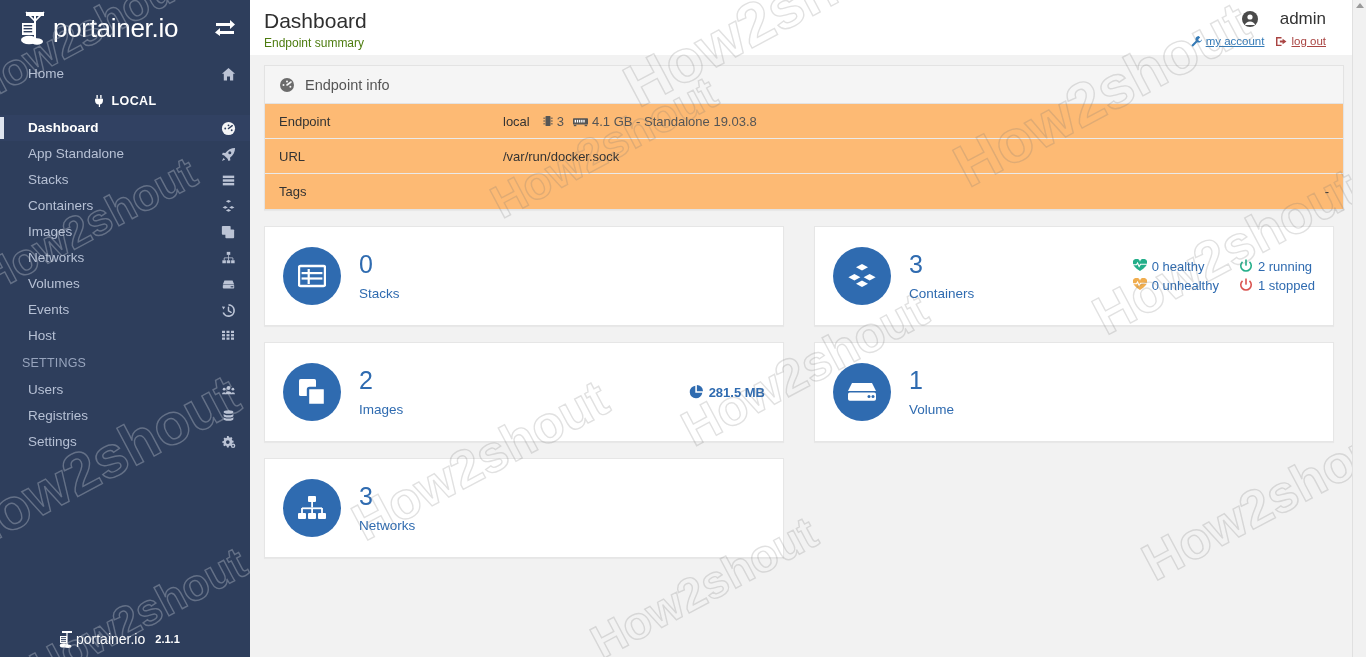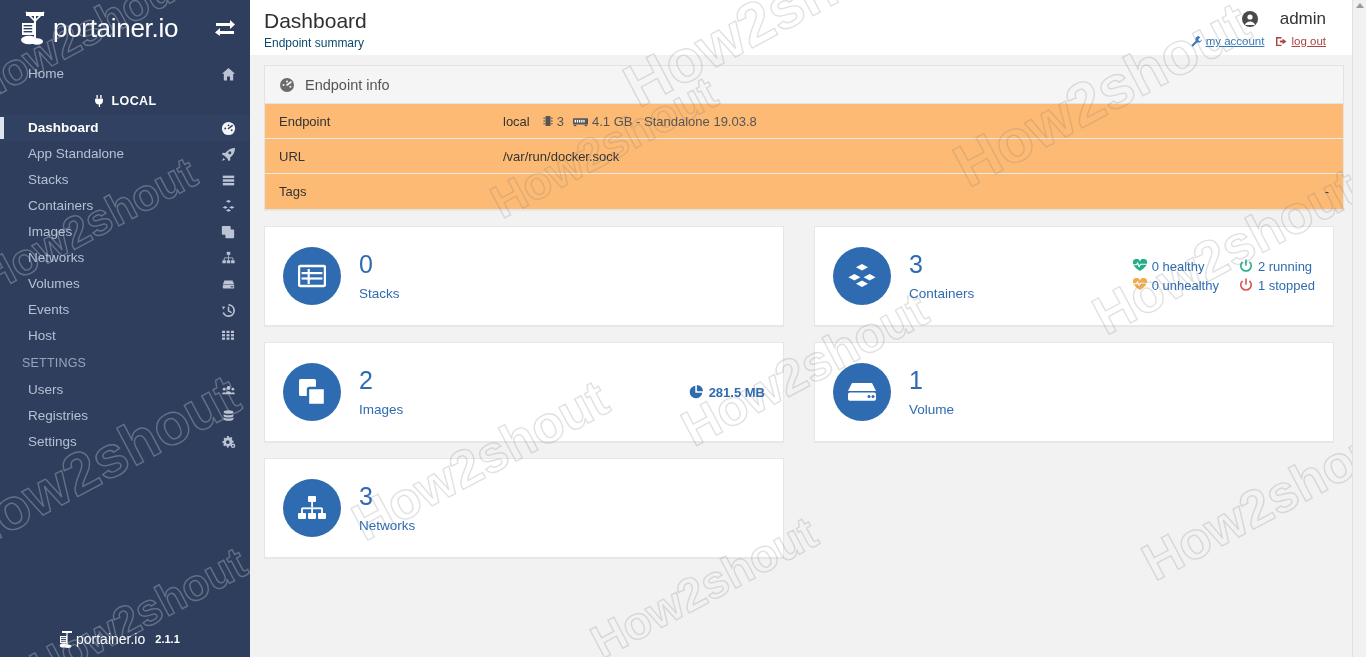--- a/index.html
+++ b/index.html
@@ -80,21 +80,21 @@
     background: #f2f2f2;
     position: relative; overflow: hidden;
   }
   .topbar {
     height: 55px; background: #ffffff;
     display: flex; align-items: flex-start; justify-content: space-between;
     padding: 10px 22px 0 14px;
     position: relative;
   }
   .page-title { font-size: 21px; color: #2f2f2f; font-weight: 400; line-height: 1.05; }
-  .page-sub { font-size: 12px; color: #0c4a6e; margin-top: 4px; }
+  .page-sub { font-size: 12px; color: #4d7c0f; margin-top: 4px; }
 
   .userbox { text-align: right; padding-right: 18px; }
   .user-row { display: flex; align-items: center; justify-content: flex-end; gap: 6px; }
   .user-name { font-size: 17px; color: #333; line-height: 1; margin-left: 16px; }
   .user-links { display: flex; align-items: center; justify-content: flex-end; gap: 12px; margin-top: 8px; }
   .ulink { display: flex; align-items: center; gap: 4px; font-size: 11.5px; text-decoration: underline; cursor: pointer; }
   .ulink.account { color: #337ab7; }
   .ulink.logout { color: #a94442; }
 
   .content { padding: 10px 22px 0 14px; }

